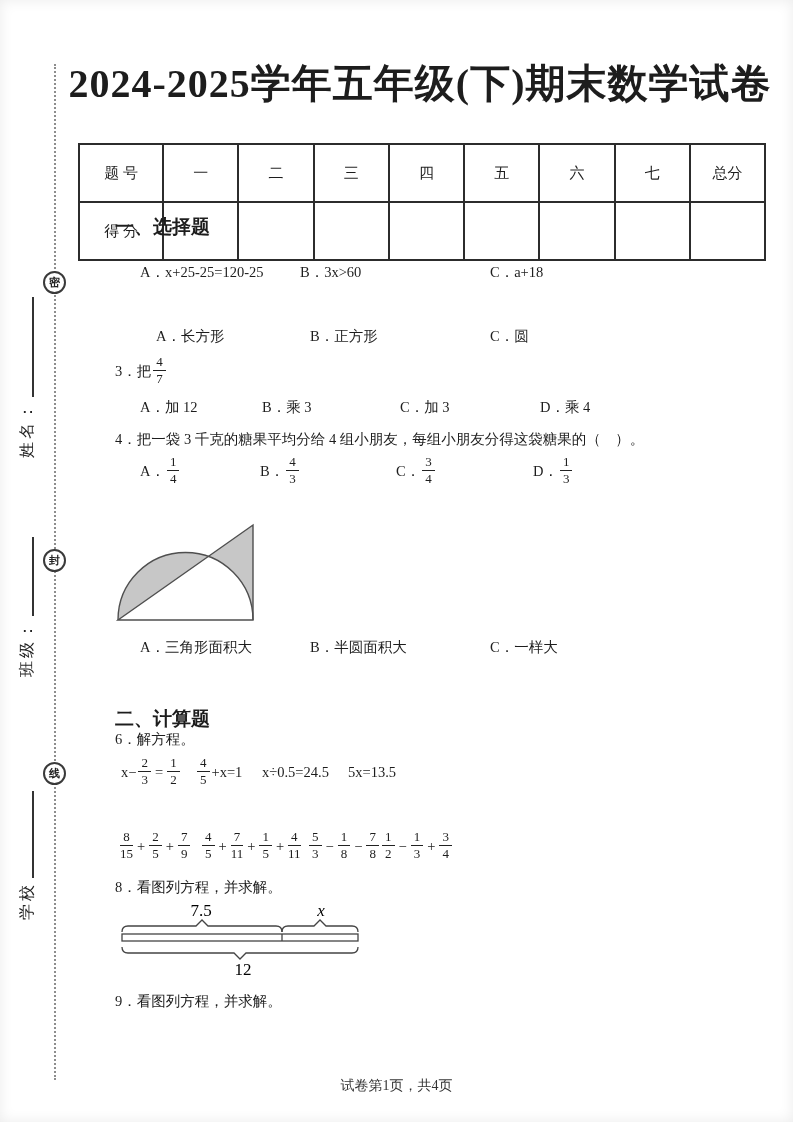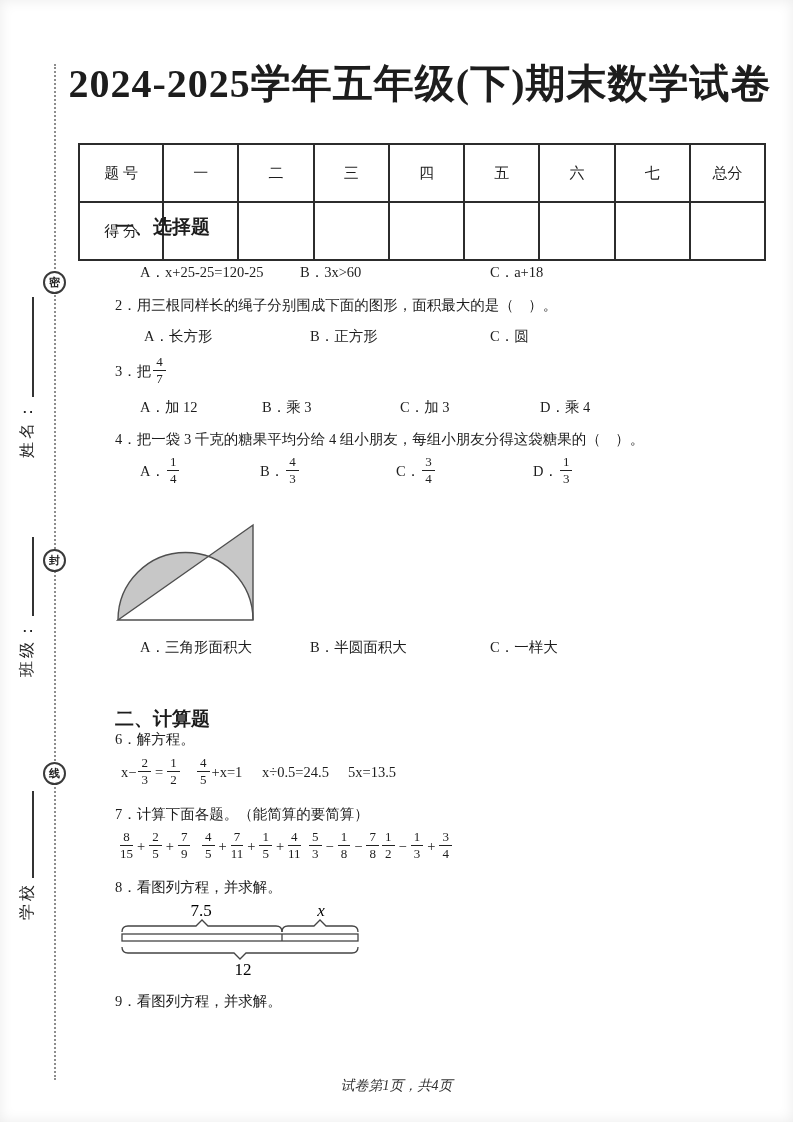--- a/index.html
+++ b/index.html
@@ -30,21 +30,21 @@
   }
   table.score td{border:2px solid #2c2c2c;height:26px;text-align:center;padding:15px;}
   
   .t{position:absolute;font-size:14.5px;white-space:nowrap;}
   .h{font-family:"Liberation Sans","DejaVu Sans",sans-serif;font-weight:bold;font-size:19px;}
   .mrow{position:absolute;display:flex;align-items:center;white-space:nowrap;font-size:14.5px;}
   .frac{display:inline-flex;flex-direction:column;align-items:center;line-height:1.15;font-size:13px;margin:0 2px;}
   .frac .fn{padding:0 3px;border-bottom:1.4px solid #222;}
   .frac .fd{padding-top:1px;}
   .op{margin:0 2px;}
-  .footer{position:absolute;left:0;right:0;top:1077px;text-align:center;font-size:14px;color:#333;font-style:italic;}
+  .footer{position:absolute;left:0;right:0;top:1077px;text-align:center;font-size:14px;color:#333;}
   svg text{font-family:"Liberation Serif","DejaVu Serif",serif;}
 </style>
 </head>
 <body>
 
 <div class="page">
 
   <div class="seal-dotted"></div>
   <div class="seal-char" style="top:271px">密</div>
   <div class="seal-char" style="top:549px">封</div>
@@ -102,22 +102,21 @@
     </tr>
   </tbody>
     </table>
 
   <div class="t h" style="left:115px;top:214px">一、选择题</div>
 
   <div class="t" style="left:140px;top:263px">A．x+25-25=120-25</div>
   <div class="t" style="left:300px;top:263px">B．3x&gt;60</div>
   <div class="t" style="left:490px;top:263px">C．a+18</div>
 
-  <div class="t" style="left:115px;top:296px">2．用三根同样长的绳子分别围成下面的图形，面积最大的是（　）。</div>
-  <div class="t" style="left:144px;top:327px">A．长方形</div>
+  <div class="t" style="left:156px;top:327px">A．长方形</div>
   <div class="t" style="left:310px;top:327px">B．正方形</div>
   <div class="t" style="left:490px;top:327px">C．圆</div>
 
   <div class="mrow" style="left:115px;top:353px;height:36px">
     <span>3．把</span>
     <span class="frac">
         <span class="fn">4</span>
         <span class="fd">7</span>
       </span>
   </div>
@@ -187,21 +186,20 @@
       </span>
     <span>+x=1</span>
   </div>
   <div class="mrow" style="left:262px;top:754px;height:36px">
     <span>x÷0.5=24.5</span>
   </div>
   <div class="mrow" style="left:348px;top:754px;height:36px">
     <span>5x=13.5</span>
   </div>
 
-  <div class="t" style="left:115px;top:805px">7．计算下面各题。（能简算的要简算）</div>
   <div class="mrow" style="left:118px;top:828px;height:36px">
     <span class="frac">
         <span class="fn">8</span>
         <span class="fd">15</span>
       </span>
     <span class="op">+</span>
     <span class="frac">
         <span class="fn">2</span>
         <span class="fd">5</span>
       </span>

